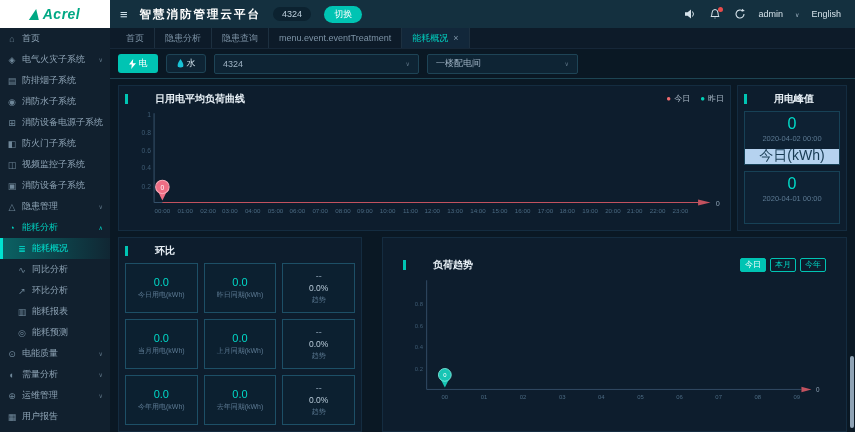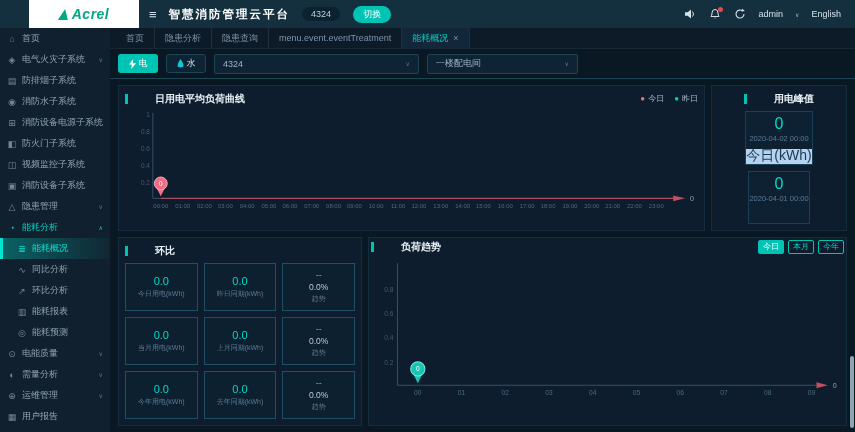--- a/index.html
+++ b/index.html
@@ -1,20 +1,20 @@
 <!DOCTYPE html>
 <html><head>
 <meta charset="utf-8">
 <style>
   * { margin:0; padding:0; box-sizing:border-box; }
   html,body { width:855px; height:432px; overflow:hidden; }
   body { background:#0a1824; font-family:"Liberation Sans","DejaVu Sans",sans-serif; color:#c6d4e2; position:relative; }
 
   
-  .header { position:absolute; top:0; left:0; right:0; height:28px; background:#14303f; display:flex; align-items:center; z-index:5;padding-left:29px; }
+  .header { position:absolute; top:0; left:0; right:0; height:28px; background:#14303f; display:flex; align-items:center; z-index:5; }
   .logo-box { width:110px; height:28px; background:#ffffff; display:flex; align-items:center; justify-content:center; gap:3px; }
   .logo-sail { width:0; height:0; border-left:5px solid transparent; border-right:5px solid transparent; border-bottom:11px solid #00a884; transform:skewX(-12deg); }
   .logo-text { color:#00a884; font-weight:bold; font-style:italic; font-size:14px; letter-spacing:0.5px; }
   .hamburger { margin-left:10px; color:#cfe0ea; font-size:13px; cursor:pointer; }
   .header-title { margin-left:12px; color:#ffffff; font-size:11.5px; font-weight:bold; letter-spacing:2px; }
   .header-badge { margin-left:12px; background:#0c2230; color:#bccfdd; font-size:9px; padding:2px 9px; border-radius:9px; }
   .switch-pill { margin-left:13px; background:#00c4b3; color:#ffffff; font-size:9px; padding:2px 10px; border-radius:9px; cursor:pointer; }
   .header-right { margin-left:auto; display:flex; align-items:center; gap:12px; padding-right:14px; font-size:9px; color:#d5e2ea; }
   .hicon { width:13px; height:13px; position:relative; cursor:pointer; display:flex; align-items:center; justify-content:center; }
   .bell-dot { position:absolute; top:-1px; right:-1px; width:5px; height:5px; background:#e84b4b; border-radius:50%; }
@@ -43,26 +43,26 @@
   .energy-btn { width:40px; height:19px; border-radius:3px; display:flex; align-items:center; justify-content:center; gap:3px; font-size:9px; cursor:pointer; }
   .energy-btn.electric { background:#00c4b3; color:#ffffff; }
   .energy-btn.water { background:#0e2434; color:#cfe0ea; border:1px solid #1e4456; }
   .select { height:20px; background:#0e2434; border:1px solid #1e4456; border-radius:2px; display:flex; align-items:center; justify-content:space-between; padding:0 8px; font-size:9px; color:#9fb3c4; cursor:pointer; }
   .select.device { width:205px; }
   .select.room { width:151px; }
   .select .caret { font-size:6px; color:#5f7587; margin-left:6px; }
 
   .content { height:353px; padding:6px 8px; display:flex; flex-direction:column; gap:6px; }
   .row1 { display:flex; gap:6px; height:146px; }
-  .row2 { display:flex; gap:6px; flex:1; }
+  .row2 { display:flex; gap:20px; flex:1; }
   .panel { background:#0d1d2d; border:1px solid #142c40; position:relative; }
   .panel-daily { flex:1; padding:6px; }
-  .panel-peak { width:136px; padding:6px; display:flex; flex-direction:column;align-items:center; }
+  .panel-peak { width:110px; padding:6px; display:flex; flex-direction:column; }
   .panel-ratio { width:244px; padding:6px; }
-  .panel-trend { flex:1; padding:2px; }
+  .panel-trend { flex:1; padding:20px; }
 
   .panel-title-row { display:flex; align-items:center; gap:5px; height:13px; }
   .accent { width:3px; height:10px; background:#00c4b3; flex:none; }
   .panel-title { font-size:10px; color:#e8f0f6; font-weight:bold; white-space:nowrap;margin-left:22px; }
   .legend { margin-left:auto; display:flex; gap:10px; font-size:8px; color:#aebdcb; align-items:center; }
   .legend-item { display:flex; align-items:center; gap:3px; cursor:pointer; }
   .ldot { font-size:8px; line-height:8px; }
   .ldot.today { color:#ee6b6e; }
   .ldot.yest { color:#00d0b6; }
 

